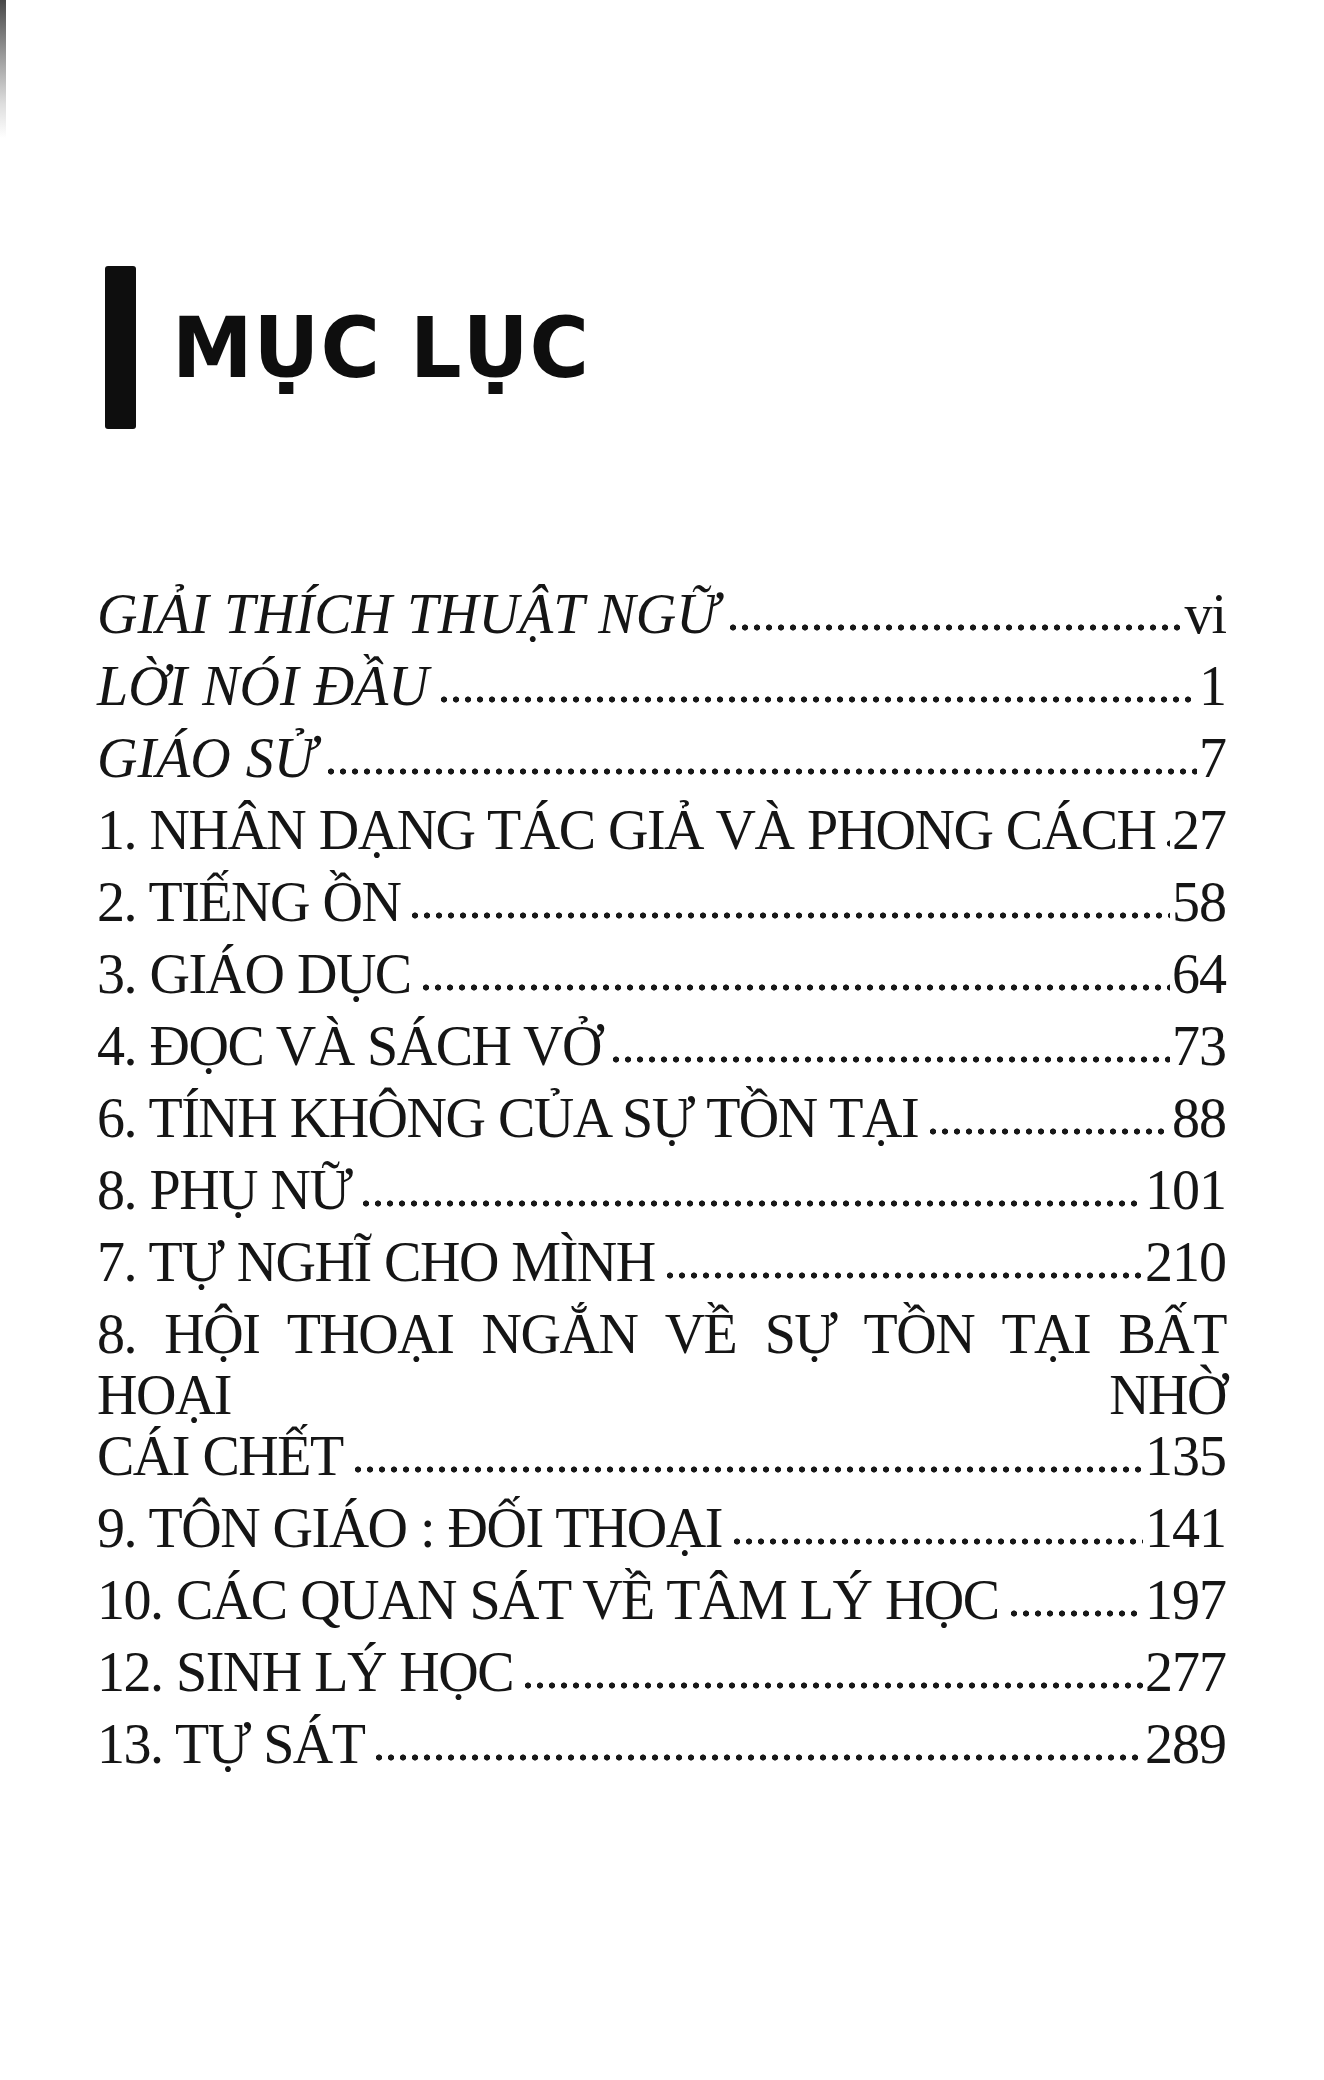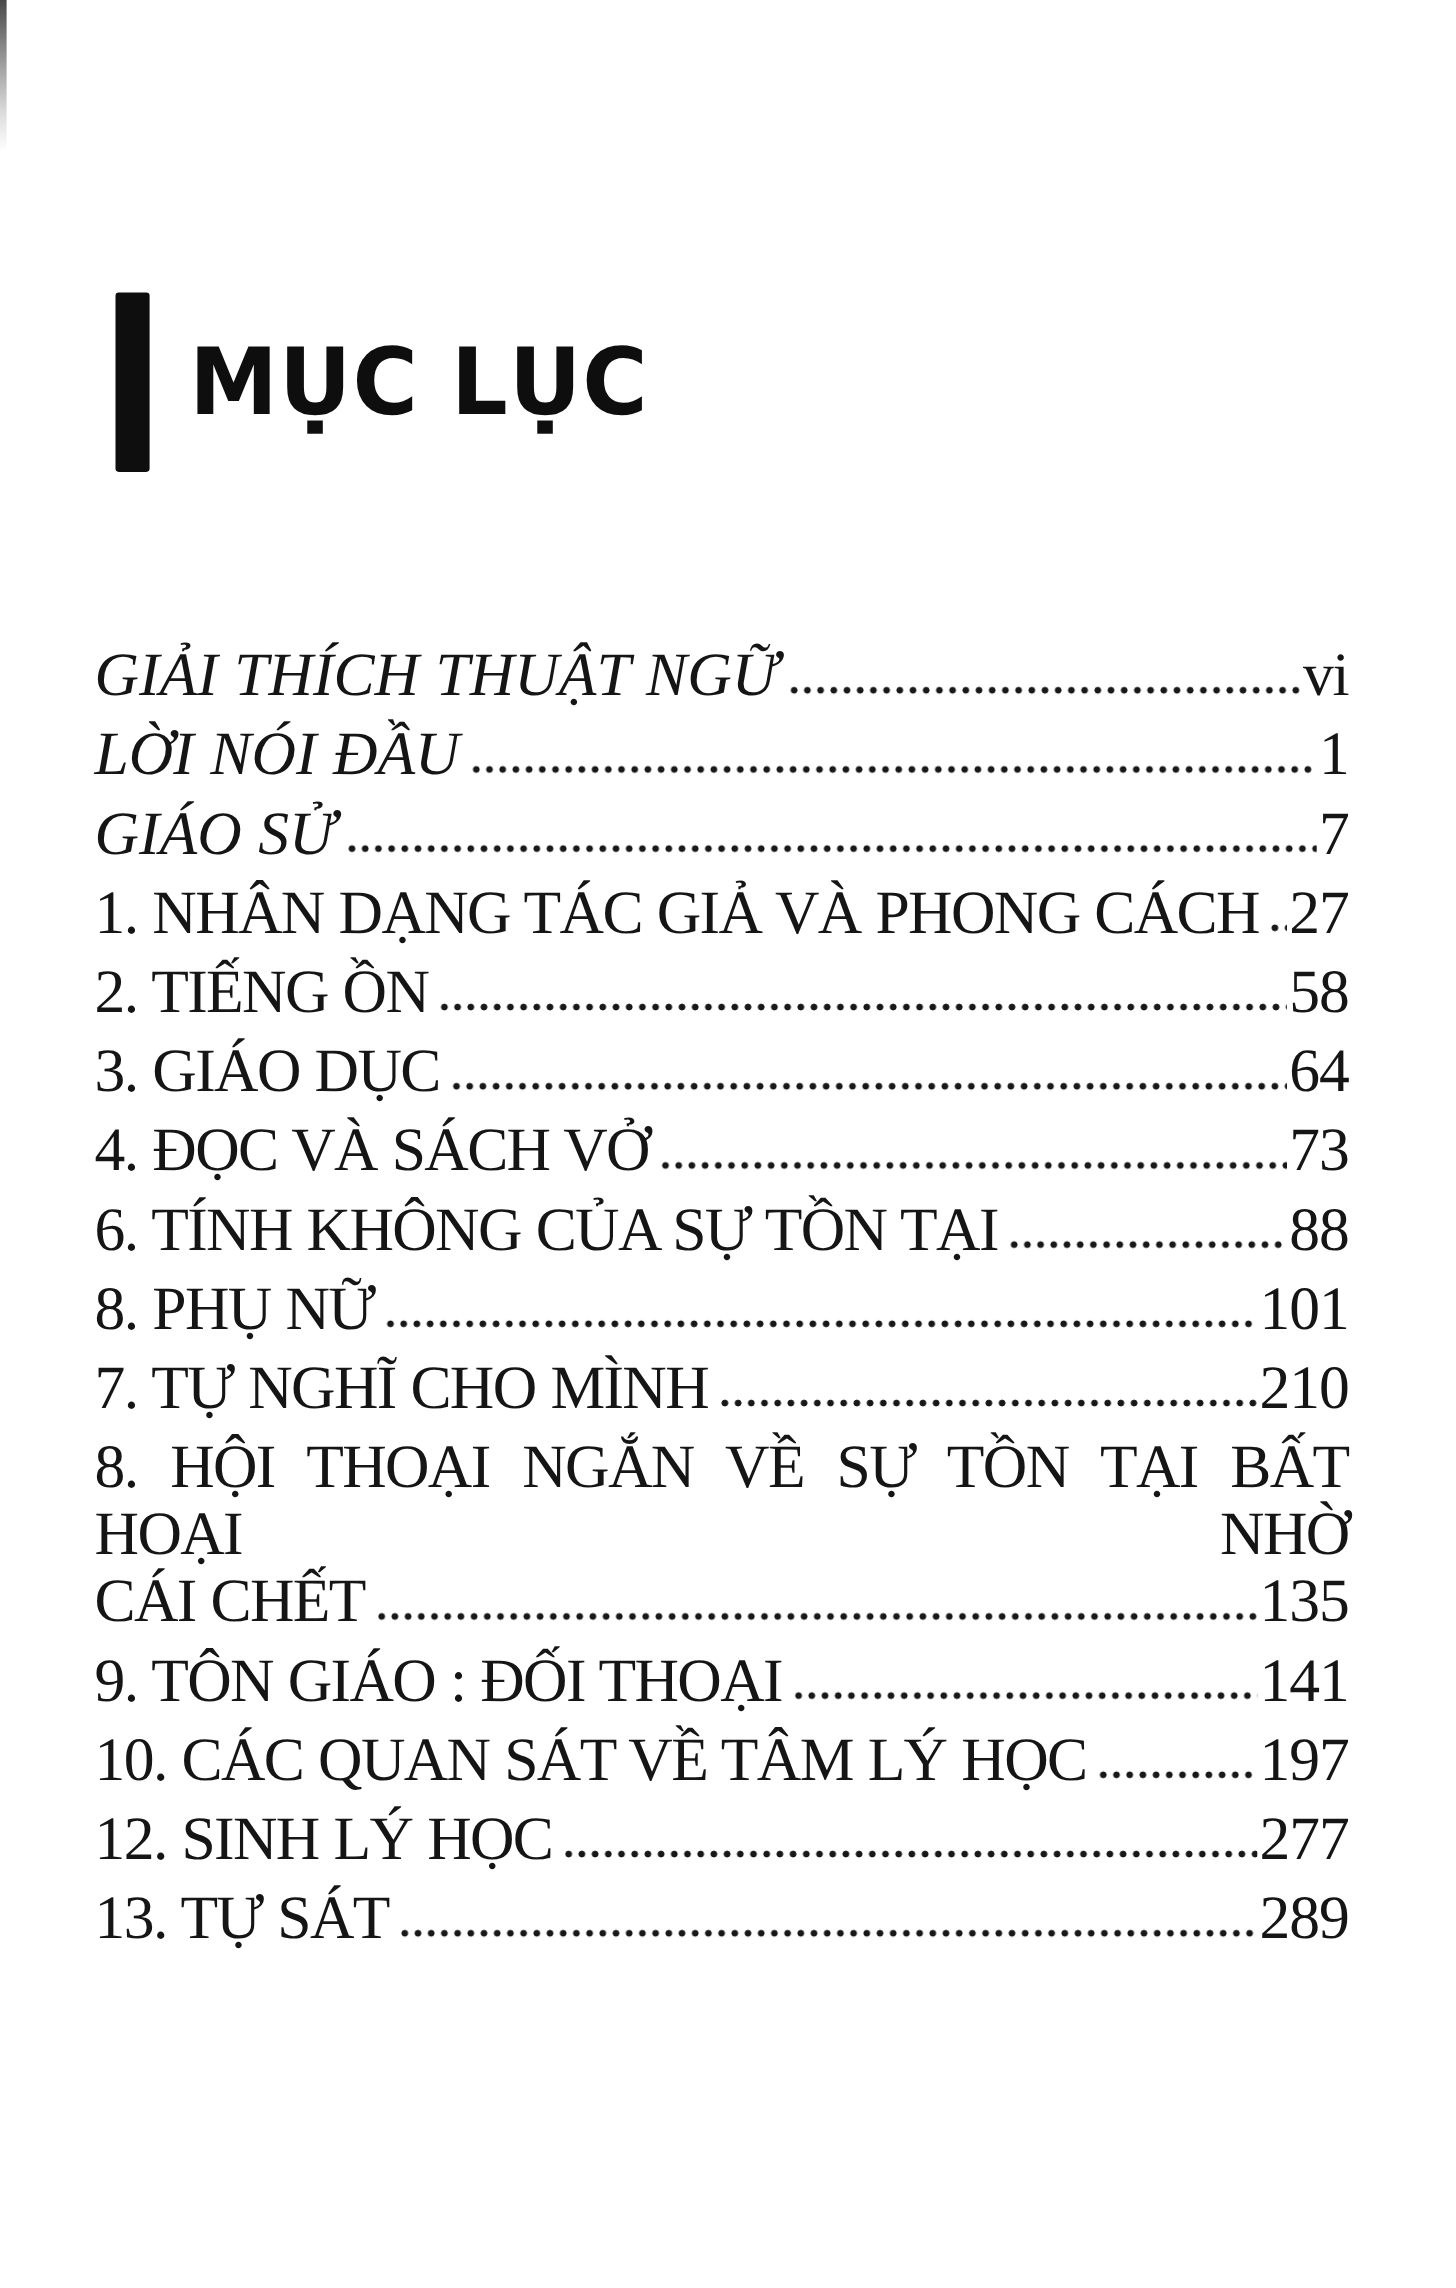--- a/index.html
+++ b/index.html
@@ -58,21 +58,21 @@
 
   
   .toc {
     position: absolute;
     left: 86px;
     top: 584px;
     width: 1140px;
     font-size: 56px;
     color: #151515;
   }
-  .entry { margin-bottom: 11px; }
+  .entry { margin-bottom: 11px; margin-left: 11px; }
   .entry.italic .label { font-style: italic; letter-spacing: 0px; }
 
   .leader-row {
     display: flex;
     align-items: flex-end;
     line-height: 61px;
     white-space: nowrap;
   }
   .label {
     flex: 0 0 auto;

